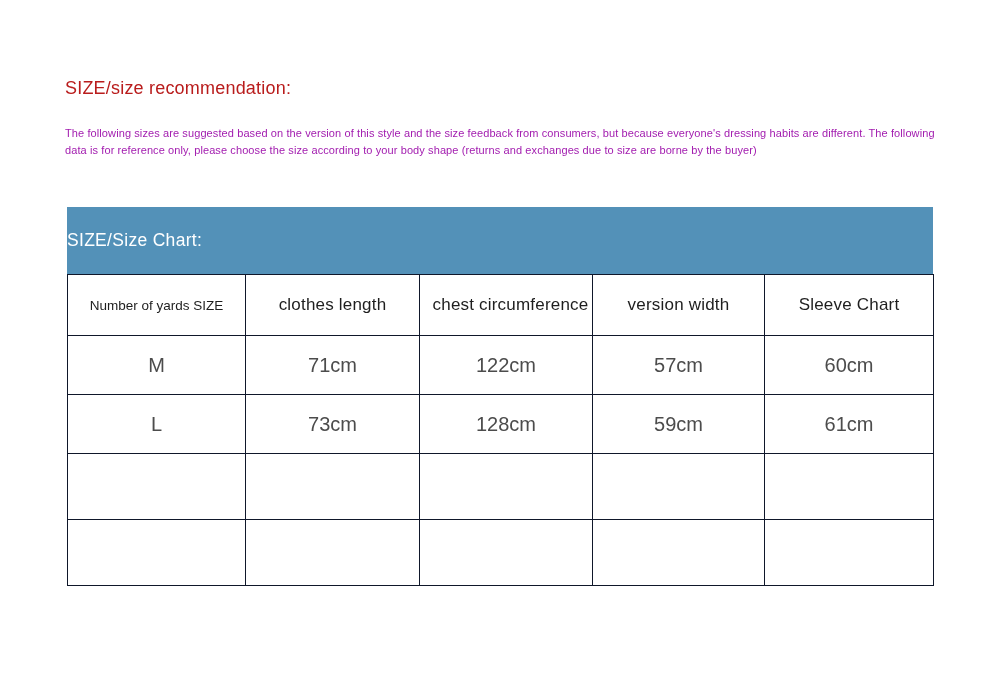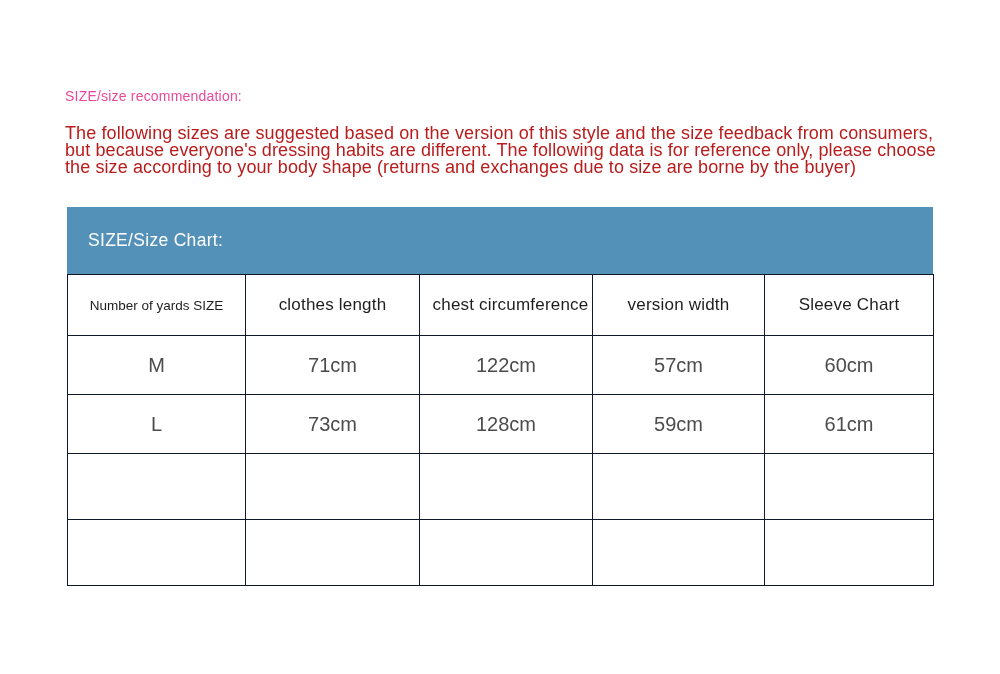--- a/index.html
+++ b/index.html
@@ -12,49 +12,48 @@
   .page {
     position: relative;
     width: 1000px;
     height: 674px;
     background: #ffffff;
     overflow: hidden;
   }
   .page-title {
     position: absolute;
     left: 65px;
-    top: 88px;
+    top: 78px;
     margin: 0;
-    font-size: 14px;
+    font-size: 18px;
     font-weight: 400;
-    color: #ec4899;
+    color: #b91c1c;
     letter-spacing: 0.2px;
   }
   .size-description {
     position: absolute;
     left: 65px;
     top: 125px;
     width: 876px;
     margin: 0;
-    font-size: 18px;
+    font-size: 11px;
     line-height: 17.2px;
-    color: #b91c1c;
+    color: #a21caf;
     letter-spacing: 0.1px;
   }
   .chart-bar {
     position: absolute;
     left: 67px;
     top: 207px;
     width: 866px;
     height: 67px;
     background: #5391b8;
     color: #ffffff;
     display: flex;
     align-items: center;
-    padding-left: 21px;
     font-size: 17.5px;
     letter-spacing: 0.3px;
   }
   table.size-table {
     position: absolute;
     left: 67px;
     top: 274px;
     width: 866px;
     border-collapse: collapse;
     table-layout: fixed;

